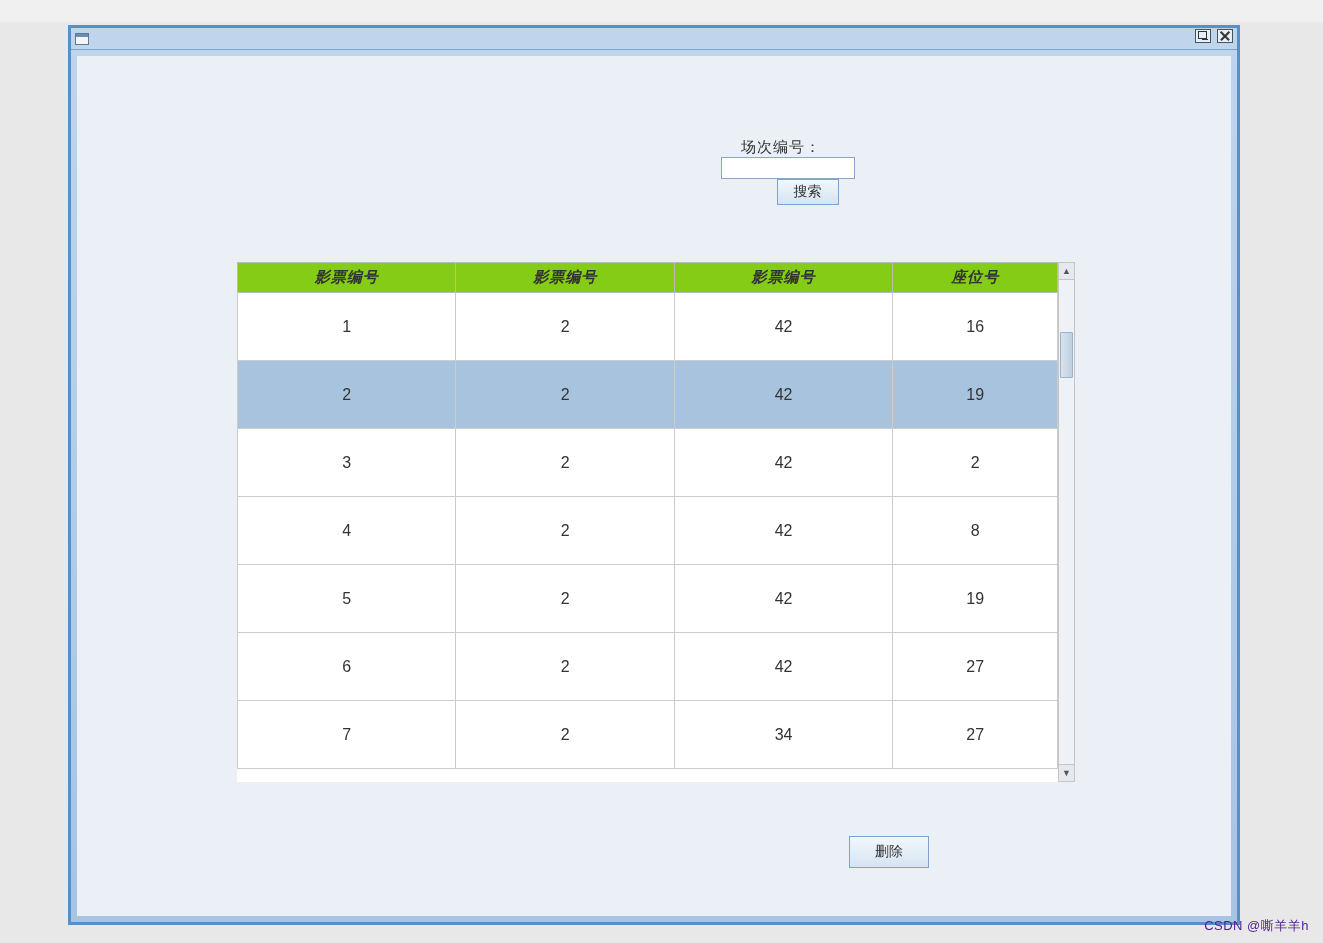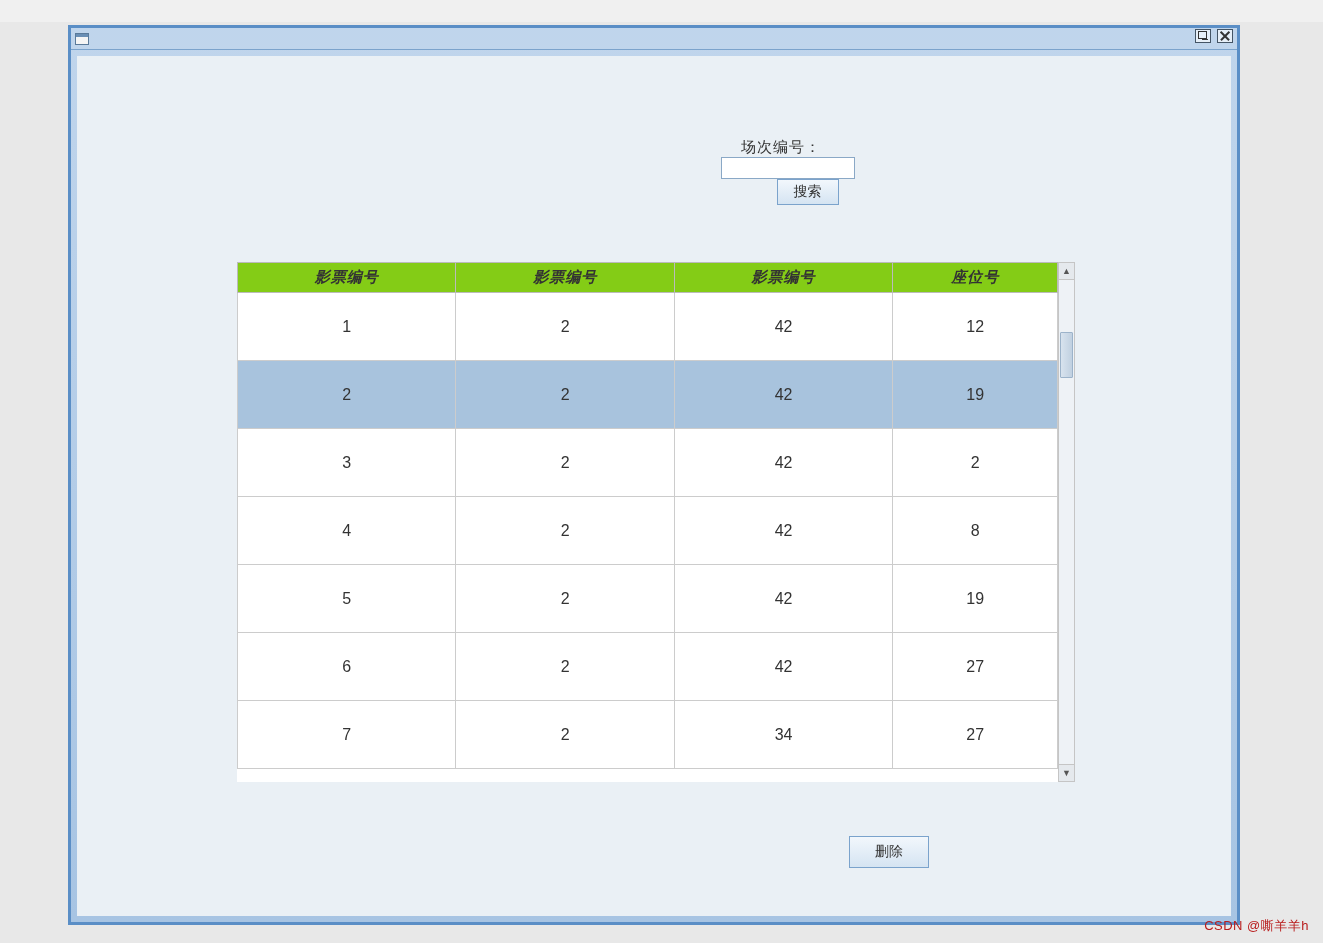--- a/index.html
+++ b/index.html
@@ -235,21 +235,21 @@
     }
     .delete-btn {
       width: 80px;
       height: 32px;
     }
     .watermark {
       position: absolute;
       right: 14px;
       bottom: 8px;
       font-size: 13px;
-      color: #b91c1c;
+      color: #4c1d95;
       font-family: Arial, sans-serif;
       letter-spacing: 0.5px;
     }
   </style>
 </head>
 <body>
 
 <div class="outer-bar"></div>
 
 <div class="window-frame">
@@ -278,21 +278,21 @@
                 <th>影票编号</th>
                 <th>影票编号</th>
                 <th>座位号</th>
               </tr>
           </thead>
           <tbody id="table-body">
               <tr>
                 <td>1</td>
                 <td>2</td>
                 <td>42</td>
-                <td>12</td>
+                <td>16</td>
               </tr>
               <tr class="selected">
                 <td>2</td>
                 <td>2</td>
                 <td>42</td>
                 <td>19</td>
               </tr>
               <tr>
                 <td>3</td>
                 <td>2</td>

